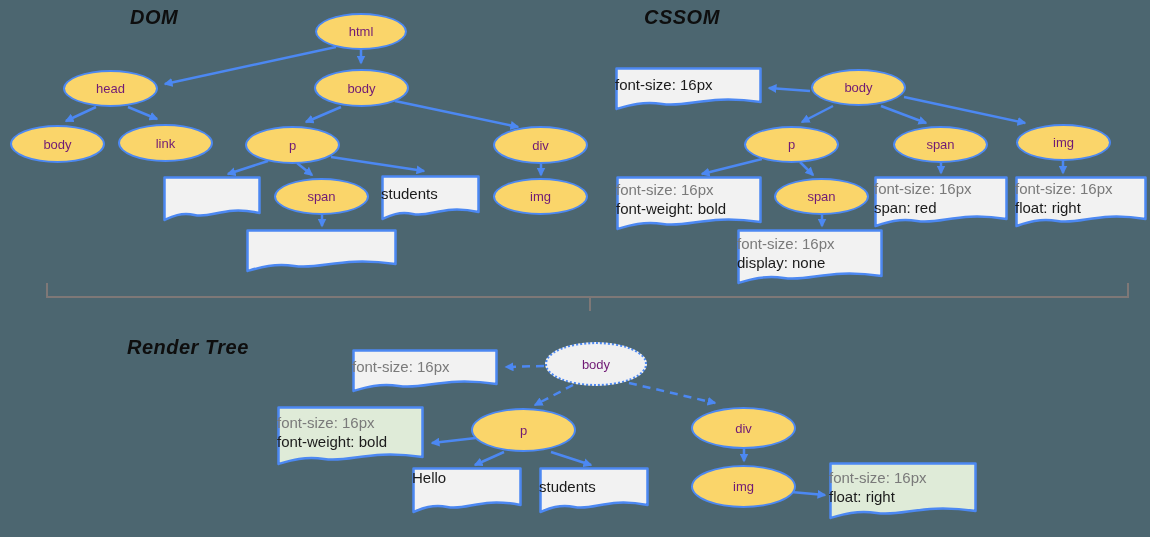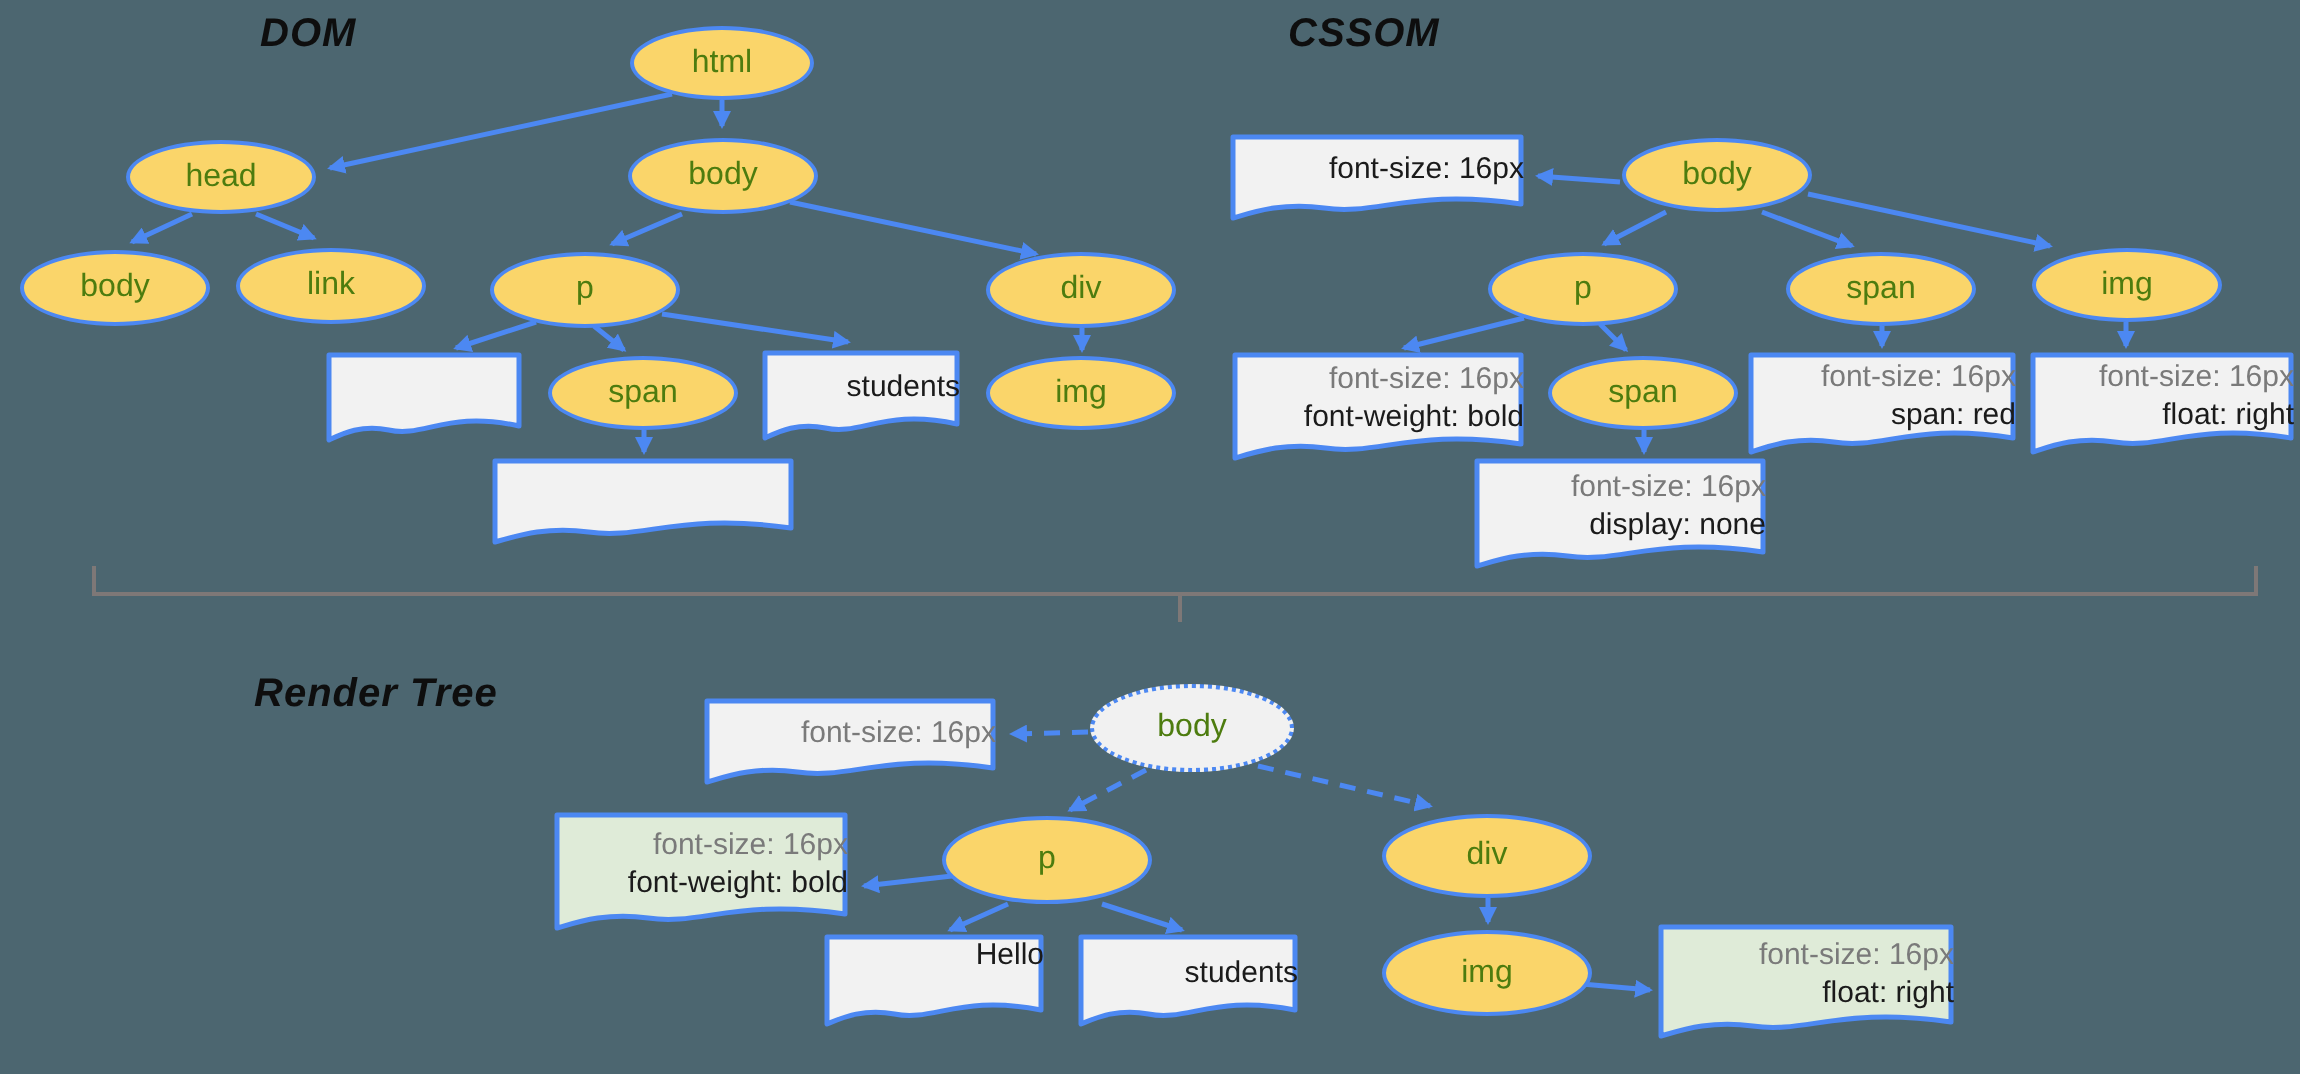--- a/index.html
+++ b/index.html
@@ -13,28 +13,28 @@
     position:absolute; font-size:20px; font-weight:800; font-style:italic;
     color:#0e0e0e; letter-spacing:0.5px; white-space:nowrap;text-align:right;
   }
   #title-dom    { left:130px; top:6px; }
   #title-cssom  { left:644px; top:6px; }
   #title-render { left:127px; top:336px;font-style:italic; }
   .ellipse {
     position:absolute; box-sizing:border-box; border-radius:50%;
     background:#FAD56A; border:2.5px solid #4C88F2;
     display:flex; align-items:center; justify-content:center;
-    font-size:16px; color:#4d7c0f;
+    font-size:13px; color:#701a75;
   }
   .ellipse.dotted { background:#F1F1F1; border-style:dotted; }
   .doc { position:absolute; }
   .doc svg { position:absolute; left:0; top:0; overflow:visible; display:block; }
   .doc-text {
     position:absolute; left:0; right:0; top:0;
-    display:flex; flex-direction:column; align-items:flex-end; justify-content:center;
+    display:flex; flex-direction:column; align-items:flex-start; justify-content:center;
     font-size:15px; line-height:19px; white-space:nowrap;
   }
   .tone-gray { color:#7A7A7A; }
   .tone-dark { color:#1b1b1b; }
   .arrow-line { stroke:#4C88F2; stroke-width:2.5; fill:none; }
   .arrow-line.dashed { stroke-dasharray:8 6; }
   .divider-line { stroke:#7E7877; stroke-width:2; fill:none; }
 </style>
 </head>
 <body>
@@ -178,21 +178,21 @@
         </svg>
         <div class="doc-text" style="height: 51px;">
           <span class="tone-gray">font-size: 16px</span>
           <span class="tone-dark">font-weight: bold</span>
         </div>
       </div>
       <div class="doc" style="left: 412px; top: 467px; width: 110px; height: 48px;">
         <svg width="110" height="48">
           <path d="M1.5,1.5 L108.5,1.5 L108.5,38 C 68.2,30 55,44 35.2,40 C 19.8,37 8.8,42 1.5,45 Z" fill="#F2F2F2" stroke="#4C88F2" stroke-width="2.5" stroke-linejoin="round"></path>
         </svg>
-        <div class="doc-text" style="height: 21px; padding-left: 24px;">
+        <div class="doc-text" style="height: 21px;">
           <span class="tone-dark">Hello</span>
         </div>
       </div>
       <div class="doc" style="left: 539px; top: 467px; width: 110px; height: 48px;">
         <svg width="110" height="48">
           <path d="M1.5,1.5 L108.5,1.5 L108.5,38 C 68.2,30 55,44 35.2,40 C 19.8,37 8.8,42 1.5,45 Z" fill="#F2F2F2" stroke="#4C88F2" stroke-width="2.5" stroke-linejoin="round"></path>
         </svg>
         <div class="doc-text" style="height: 38px;">
           <span class="tone-dark">students</span>
         </div>

